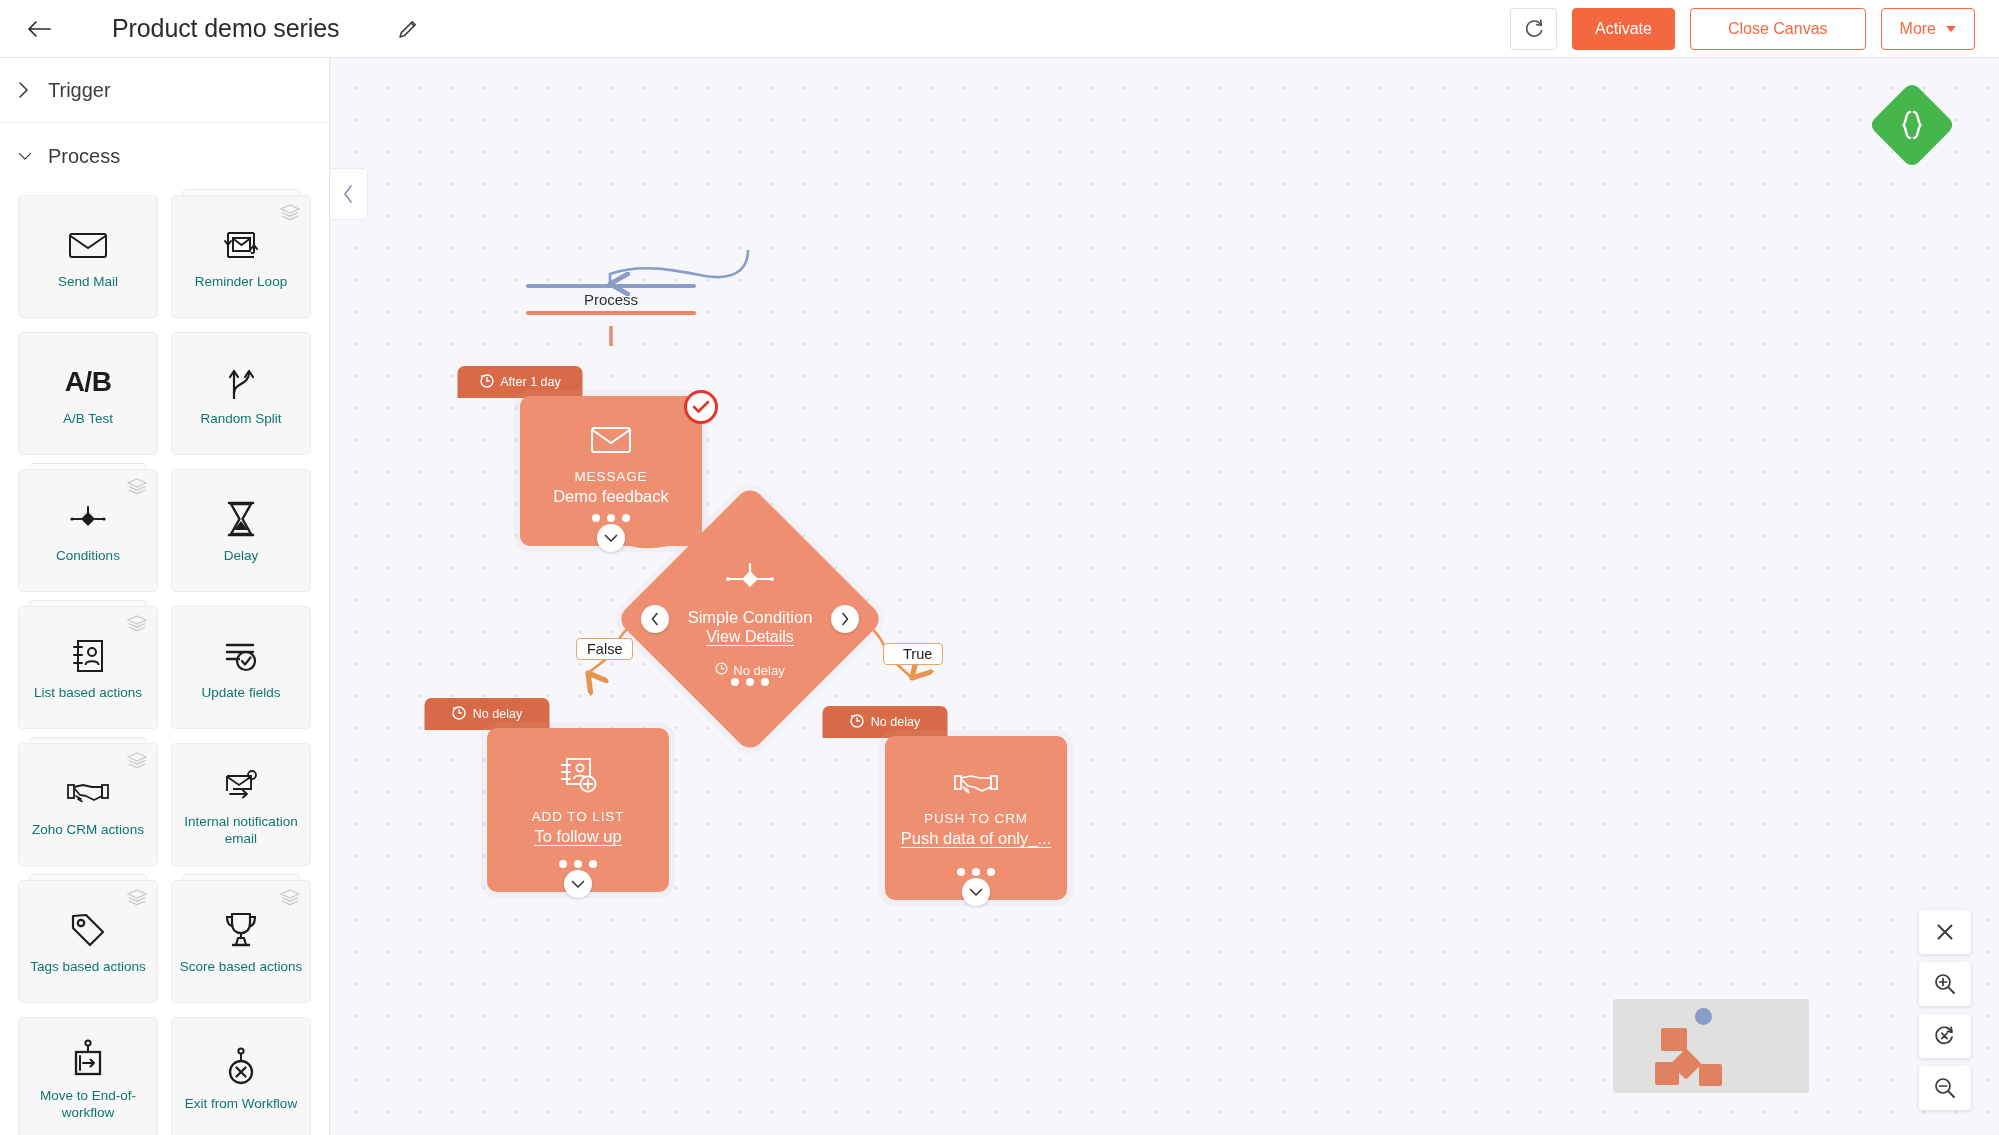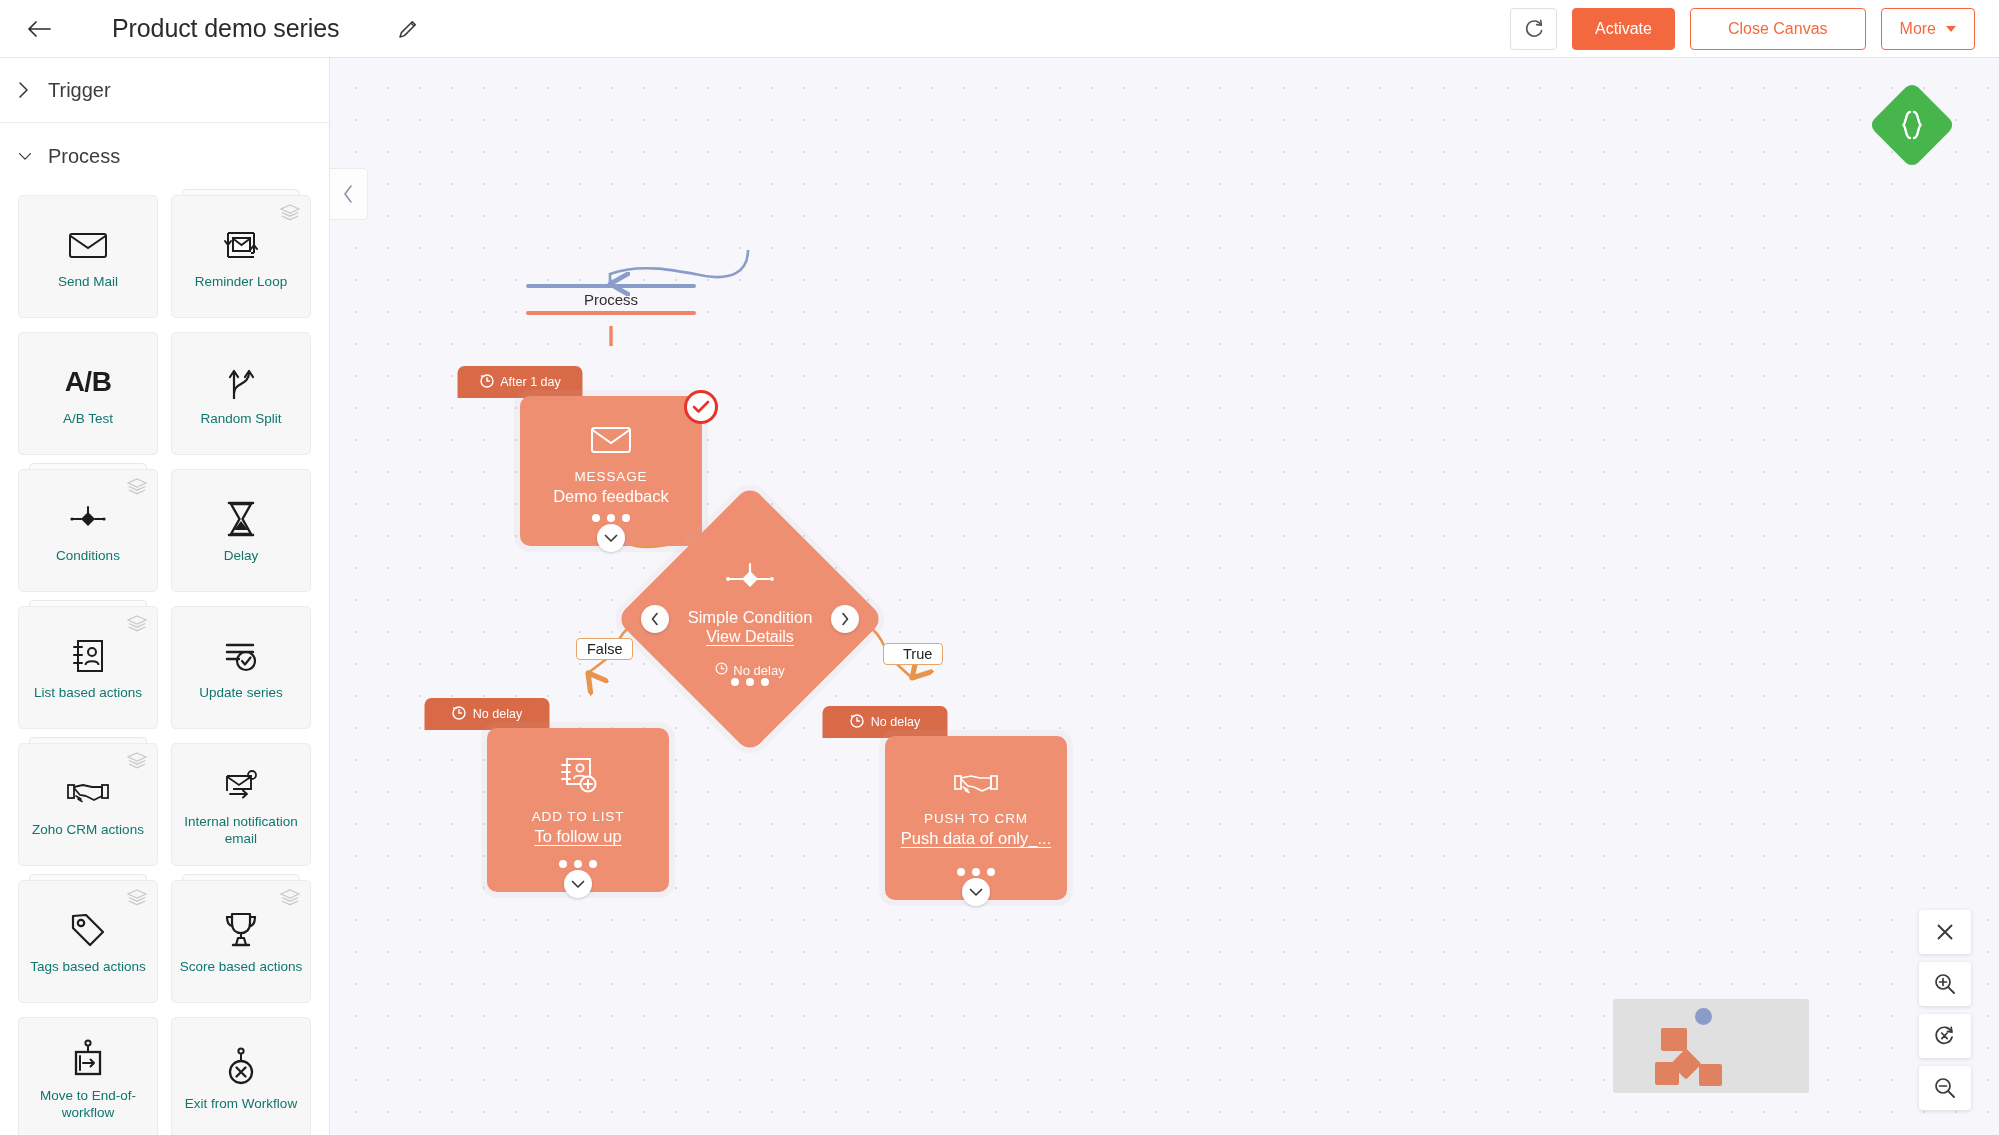--- a/index.html
+++ b/index.html
@@ -418,21 +418,21 @@
 
     <div class="tile-wrap">
       <div class="tile">
         <span class="ticon">
           <svg width="38" height="34" viewBox="0 0 38 34">
               <path d="M5 6 H31 M5 13 H31 M5 20 H17" stroke="#1d1d1d" stroke-width="2.4" stroke-linecap="round"></path>
               <circle cx="24" cy="22" r="9" stroke="#1d1d1d" stroke-width="2.2" fill="none"></circle>
               <path d="M20 22 L23 25.5 L28.5 18.5" stroke="#1d1d1d" stroke-width="2.2" fill="none" stroke-linecap="round" stroke-linejoin="round"></path>
             </svg>
         </span>
-        <span class="tlabel">Update series</span>
+        <span class="tlabel">Update fields</span>
       </div>
     </div>
 
     <div class="tile-wrap">
       <div class="tile-stack-top"></div>
       <div class="tile">
         <span class="layers-badge">
           <svg width="20" height="18" viewBox="0 0 20 18">
               <path d="M10 1 L19 5 L10 9 L1 5 Z" stroke="#8b8b8b" stroke-width="1.3" fill="none"></path>
               <path d="M1.8 8.5 L10 12.2 L18.2 8.5" stroke="#8b8b8b" stroke-width="1.3" fill="none"></path>

